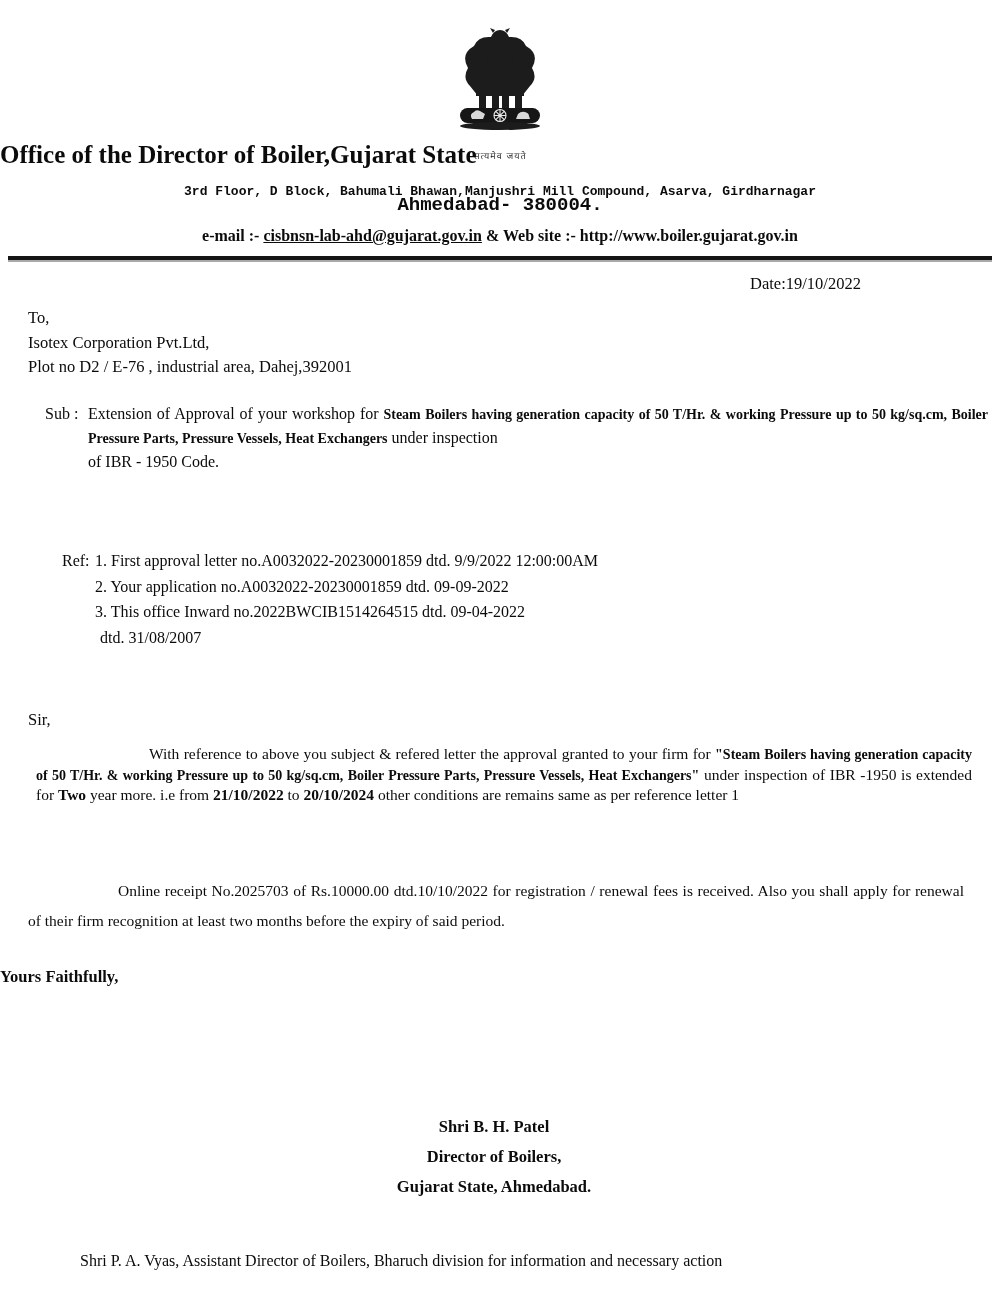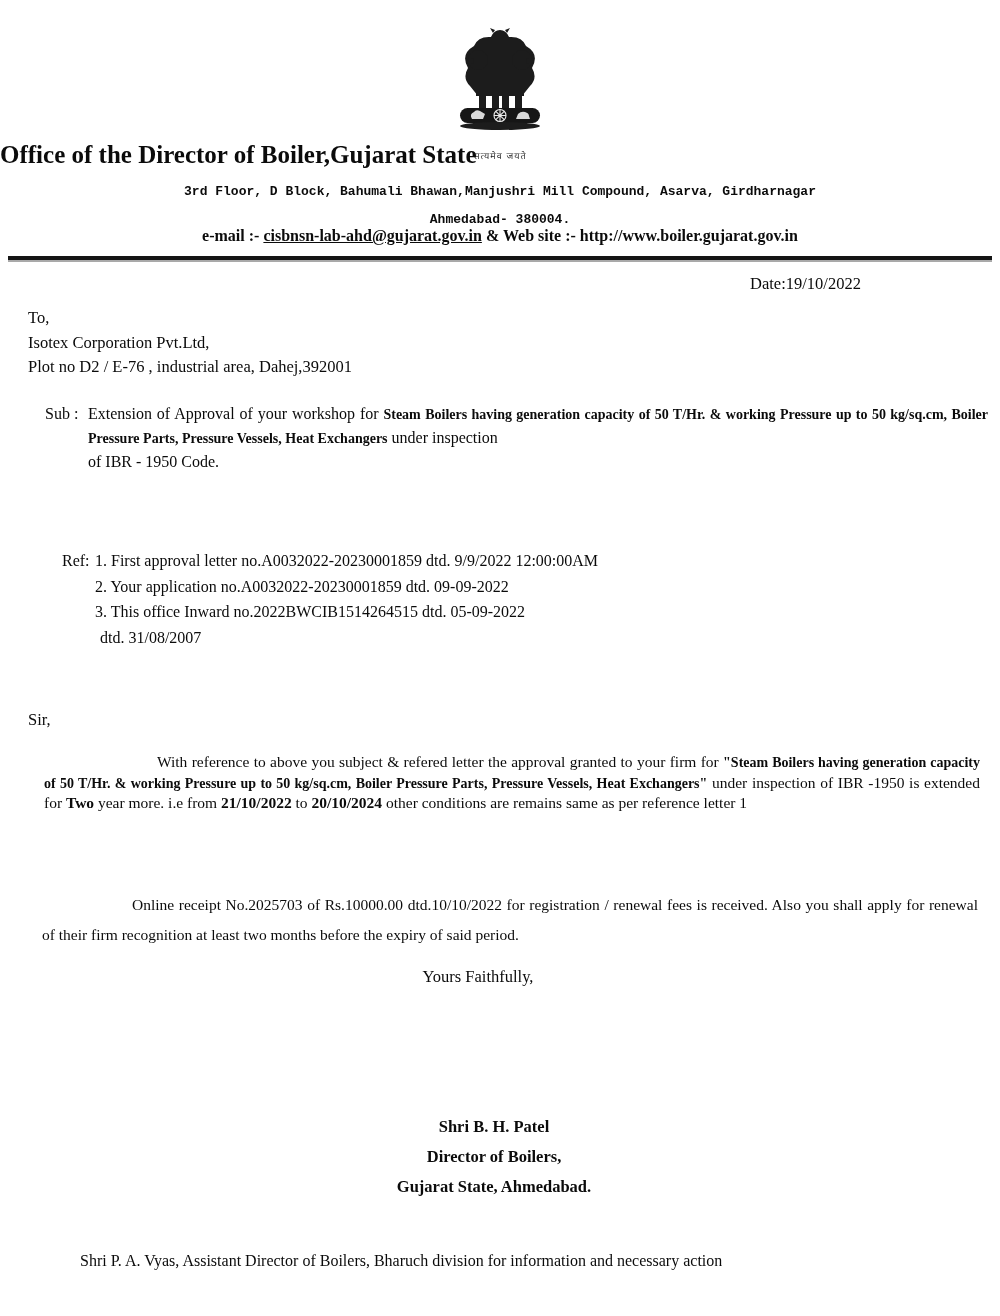--- a/index.html
+++ b/index.html
@@ -16,22 +16,22 @@
   .abs { position: absolute; }
 
   
   .emblem { left: 50%; transform: translateX(-50%); top: 26px; width: 104px; text-align: center; }
   .emblem svg { display: block; margin: 0 auto; }
   .motto { font-family: "DejaVu Sans", sans-serif; font-size: 9px; color: #2b2b2b; letter-spacing: 1px; margin-top: 19px; }
 
   .title { top: 141px; left: 0; width: 100%; text-align: left; font-size: 25px; font-weight: bold; margin: 0; }
   .addr1 { top: 184px; left: 0; width: 100%; text-align: center;
            font-family: "Liberation Mono", monospace; font-weight: bold; font-size: 13px; }
-  .addr2 { top: 212px; left: 0; width: 100%; text-align: center;
-           font-family: "Liberation Mono", monospace; font-weight: bold; font-size: 13px; }
+  .addr2 { top: 194px; left: 0; width: 100%; text-align: center;
+           font-family: "Liberation Mono", monospace; font-weight: bold; font-size: 19px; }
   .contact { top: 227px; left: 0; width: 100%; text-align: center; font-weight: bold; font-size: 16px; }
   .email { text-decoration: underline; }
 
   .rule { top: 256px; left: 8px; right: 8px; height: 4px; background: #151515; border-bottom: 2px solid #a9a9a9; }
 
   
   .refline { top: 274px; left: 28px; right: 28px; font-size: 16.5px; }
   .date { position: absolute; left: 722px; top: 0; }
 
   .to    { top: 308px; left: 28px; font-size: 16.5px; }
@@ -44,27 +44,27 @@
   .sub-text { margin-left: 43px; text-align: justify; }
   .small-bold { font-weight: bold; font-size: 14px; }
 
   
   .refs { top: 548px; left: 95px; width: 800px; font-size: 16px; line-height: 25.5px; }
   .ref-label { position: absolute; left: -33px; top: 0; }
   .ref-indent { padding-left: 5px; }
 
   
   .sir { top: 710px; left: 28px; font-size: 16.5px; }
-  .para1 { top: 736px; left: 28px; width: 936px; margin: 16px; text-align: justify;
+  .para1 { top: 736px; left: 28px; width: 936px; margin: 8px; text-align: justify;
            font-size: 15.5px; line-height: 19.6px; text-indent: 113px; }
-  .para2 { top: 876px; left: 28px; width: 936px; margin: 14px; text-align: justify;
+  .para2 { top: 876px; left: 28px; width: 936px; margin: 0; text-align: justify;
            font-size: 15.5px; line-height: 30px; text-indent: 90px; }
 
   
-  .closing  { top: 967px;  left: 16px; width: 924px; text-align: center; font-weight: normal; font-size: 16.5px; }
+  .closing  { top: 967px;  left: 0; width: 924px; font-weight: bold; font-size: 16.5px; }
   .sigblock { top: 1112px; left: 0; width: 924px; text-align: center; font-weight: bold; font-size: 16.5px; line-height: 30px; padding-left: 32px; }
 
   
   .copy1 { top: 1226px; left: 63px; font-size: 16px; }
   .copy2 { top: 1252px; left: 80px; font-size: 16px; }
 </style>
 </head>
 <body>
 
 <div class="page">
@@ -127,21 +127,21 @@
     <div class="sub-text">
       <span>Extension of Approval of your workshop for </span><span class="small-bold">Steam Boilers having generation capacity of 50 T/Hr. &amp; working Pressure up to 50 kg/sq.cm, Boiler Pressure Parts, Pressure Vessels, Heat Exchangers</span><span> under inspection</span><br>
       <span>of  IBR - 1950 Code.</span>
     </div>
   </div>
 
   <div class="abs refs">
     <span class="ref-label">Ref:</span>
     <div>1. First  approval letter no.A0032022-20230001859 dtd. 9/9/2022  12:00:00AM</div>
     <div>2.  Your  application no.A0032022-20230001859 dtd. 09-09-2022</div>
-    <div>3. This office Inward no.2022BWCIB1514264515 dtd. 05-09-2022</div>
+    <div>3. This office Inward no.2022BWCIB1514264515 dtd. 09-04-2022</div>
     <div class="ref-indent">dtd. 31/08/2007</div>
   </div>
 
   <div class="abs sir">Sir,</div>
 
   <p class="abs para1">
     <span>With reference to above you subject &amp; refered letter the approval granted to your firm for  </span><span class="small-bold">"Steam Boilers having generation capacity of 50 T/Hr. &amp; working Pressure up to 50 kg/sq.cm, Boiler Pressure Parts, Pressure Vessels, Heat Exchangers"</span><span> under inspection of IBR -1950  is extended for  </span><b>Two</b><span> year more. i.e from </span><b>21/10/2022</b><span> to </span><b>20/10/2024</b><span>  other conditions are remains same as per reference letter 1</span>
   </p>
 
   <p class="abs para2">Online receipt No.2025703 of  Rs.10000.00 dtd.10/10/2022  for registration / renewal fees is received. Also you shall apply for renewal of their firm recognition at least two months before the expiry of said period.</p>

